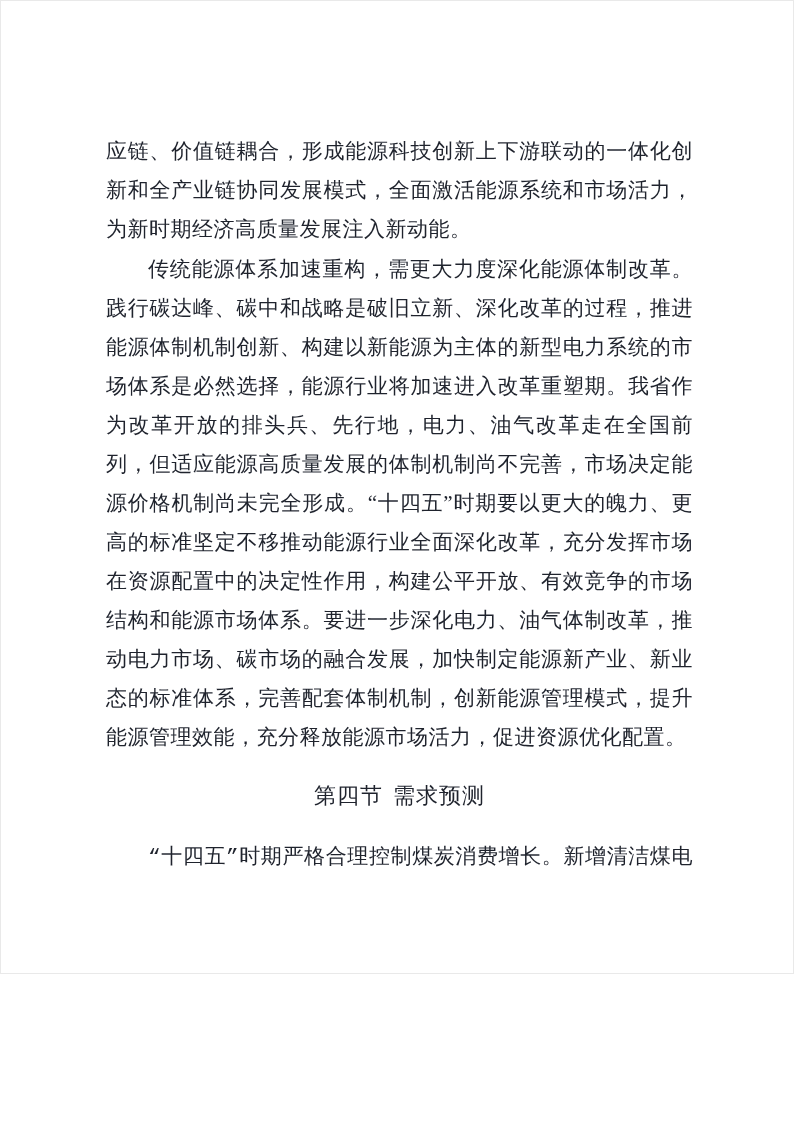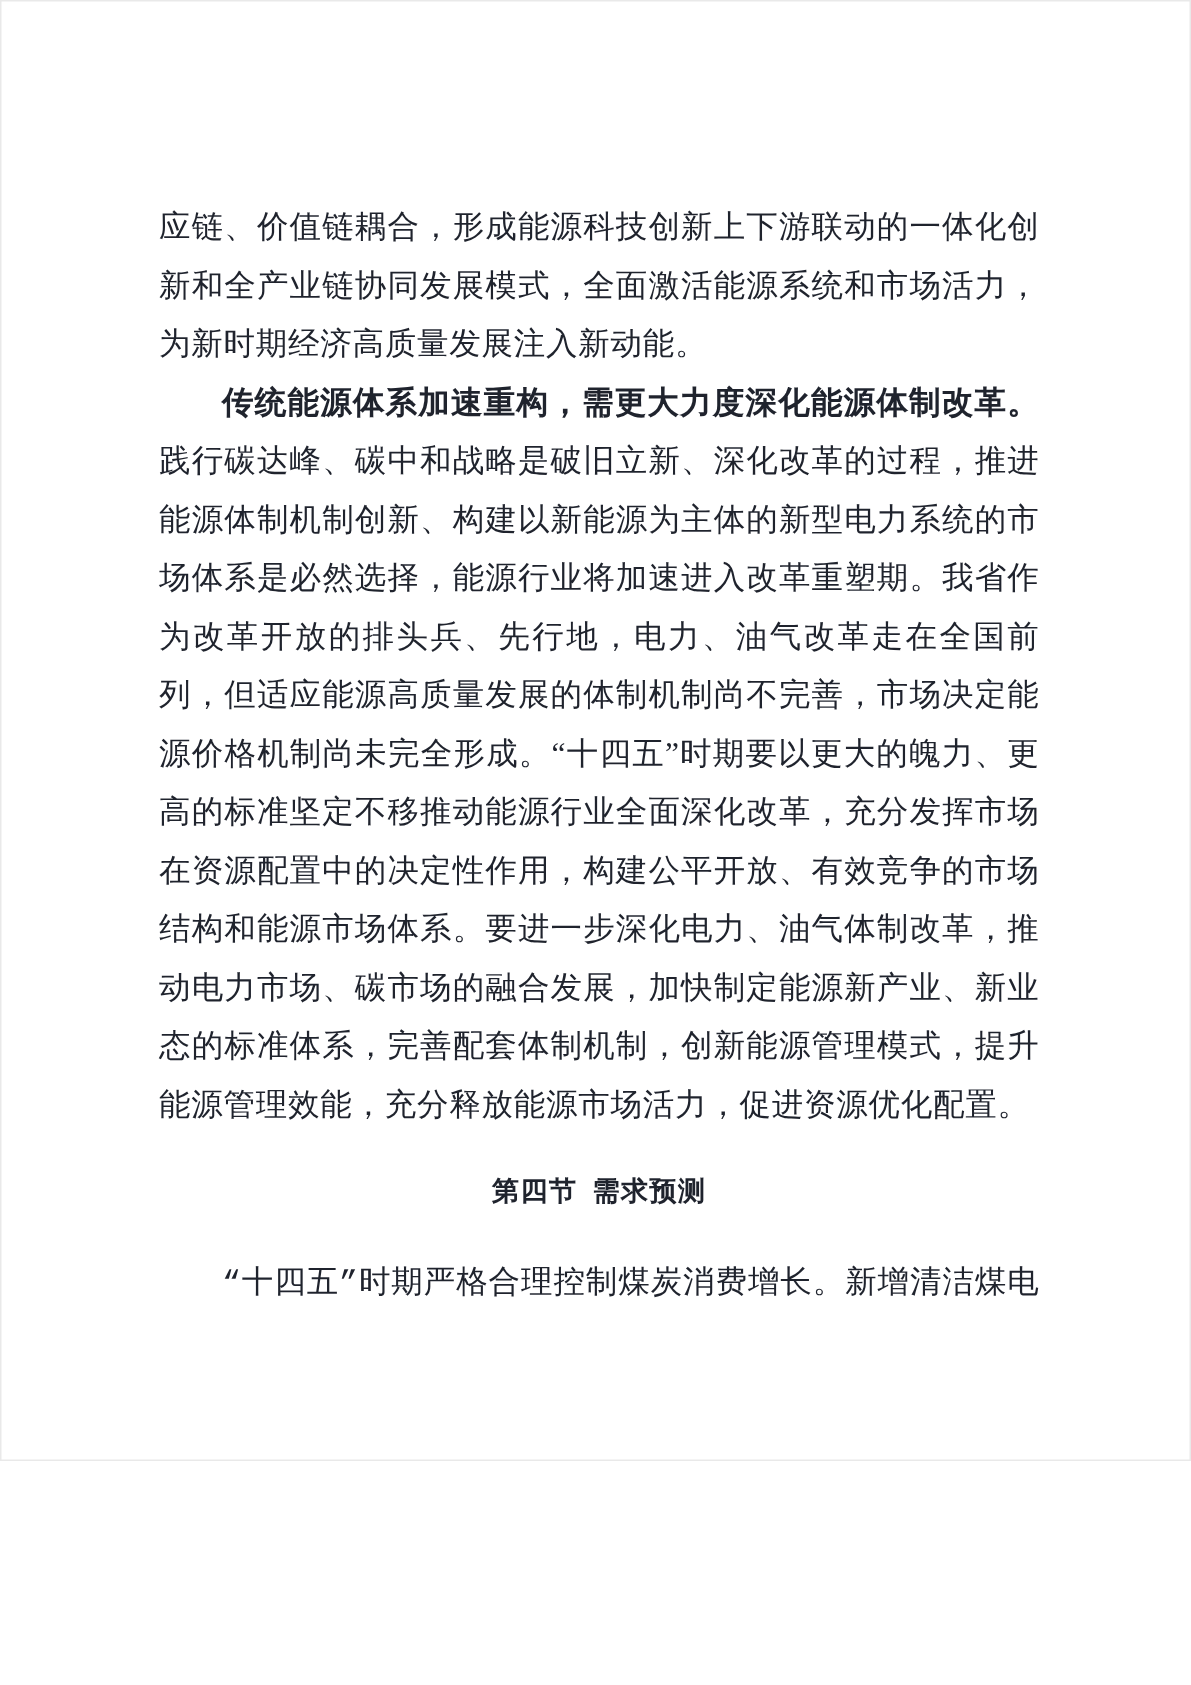--- a/index.html
+++ b/index.html
@@ -35,28 +35,28 @@
   }
   .para.indent {
     text-indent: 2em;
   }
   .para.force-justify-last {
     text-align-last: justify;
     font-family: Liberation Mono, monospace;
   }
   .lead-bold {
     font-family: "Liberation Sans", "DejaVu Sans", sans-serif;
-    font-weight: 700;
+    font-weight: 400;
     letter-spacing: 0.5px;
   }
   .heading {
     margin: 19px 0 23px 0;
     font-family: "Liberation Sans", "DejaVu Sans", sans-serif;
-    font-weight: 700;
-    font-size: 18px;
+    font-weight: 400;
+    font-size: 22px;
     line-height: 39px;
     text-align: center;
     letter-spacing: 1px;
   }
   .heading .heading-title {
     margin-left: 10px;
   }
   .page-number {
     position: absolute;
     top: 999px;

